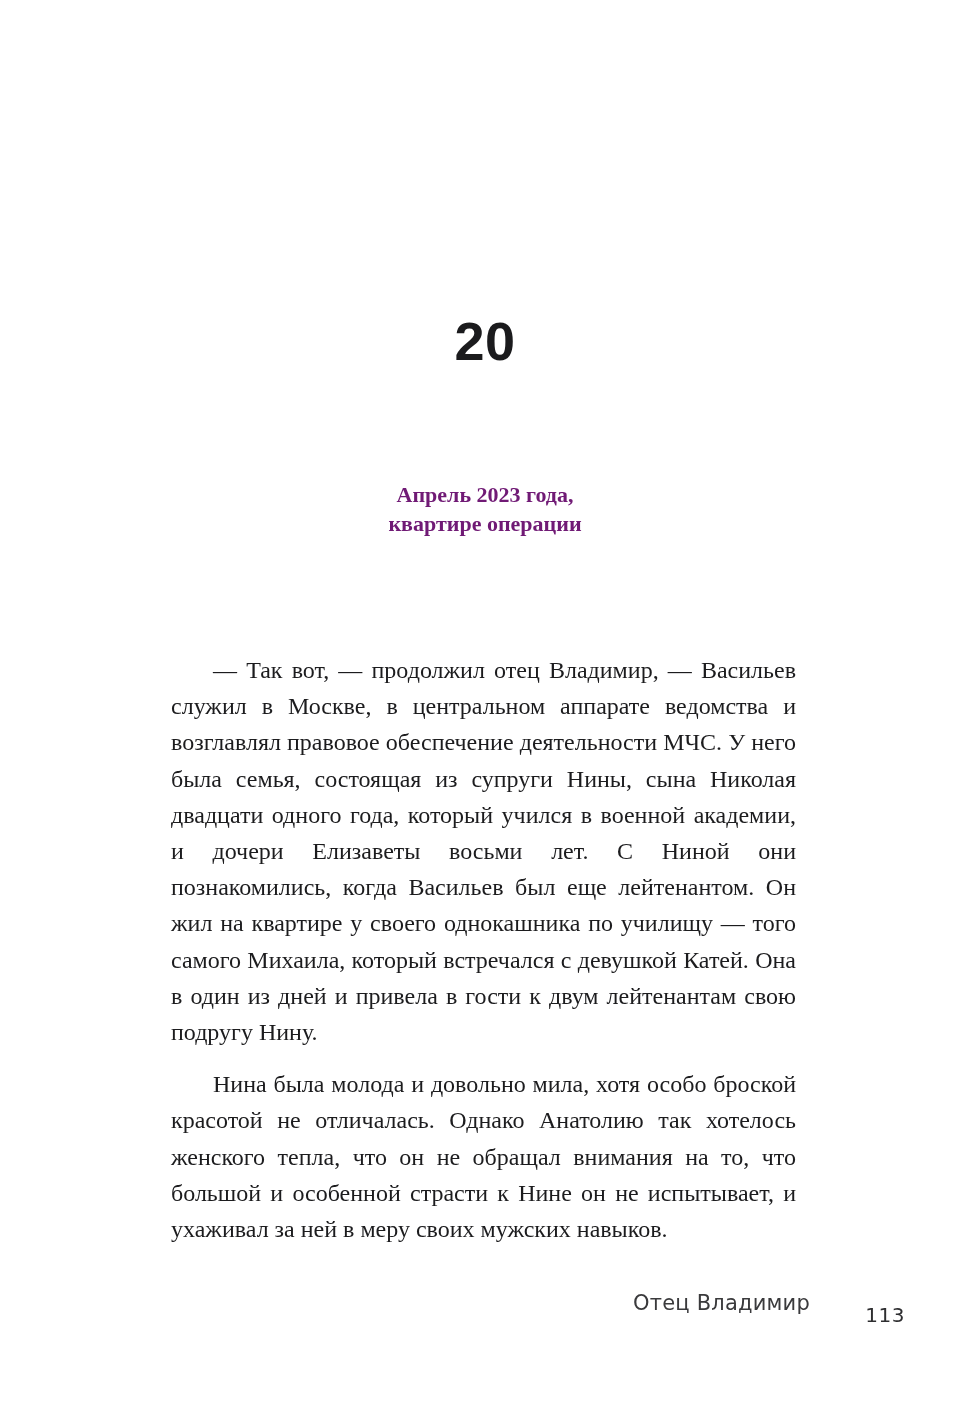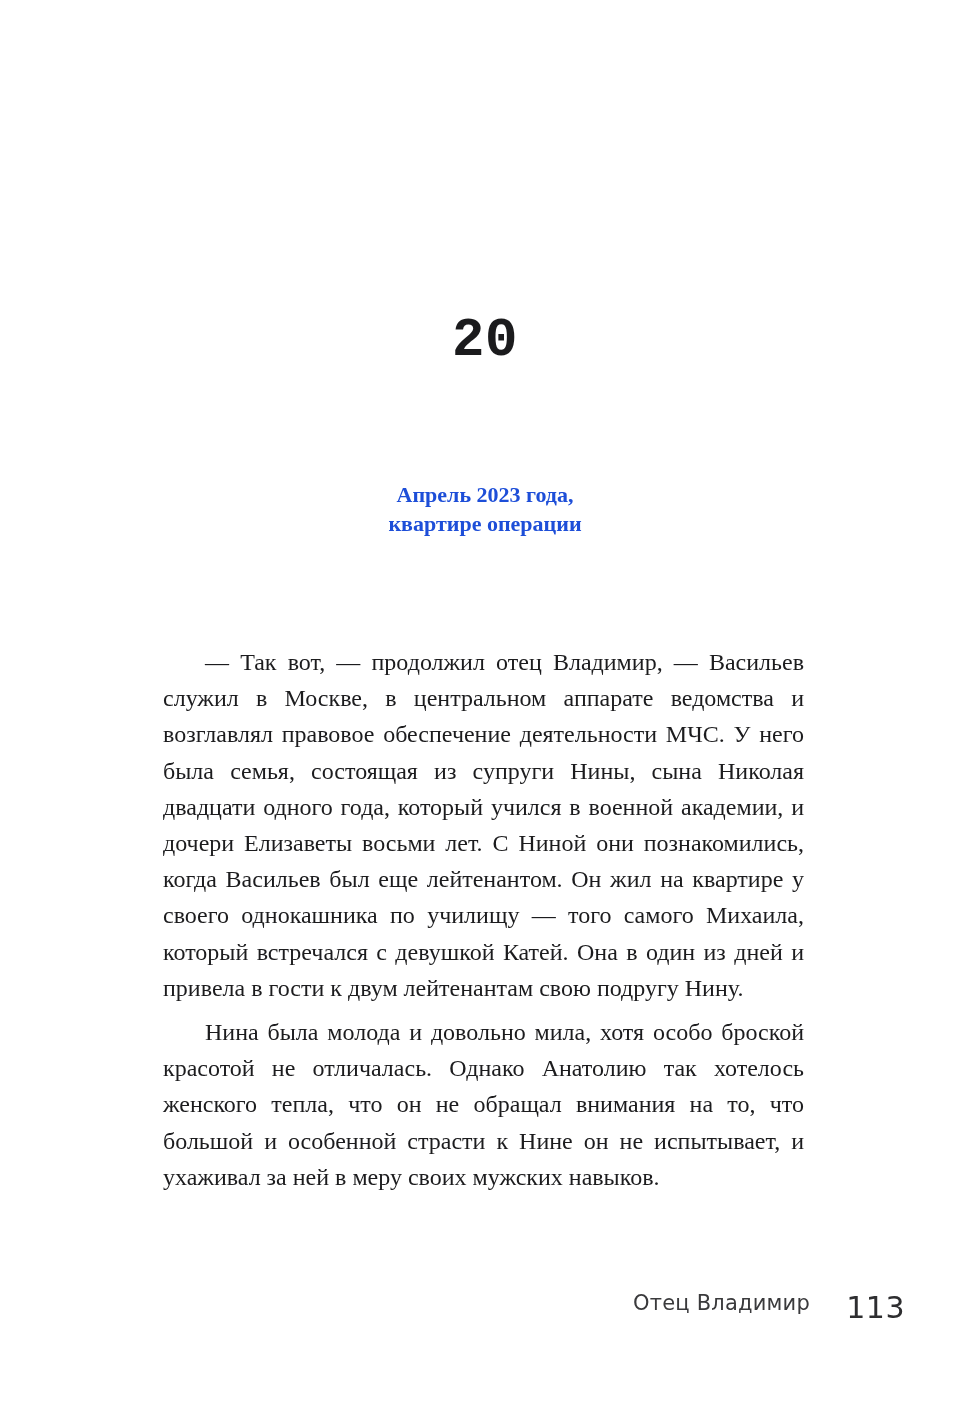--- a/index.html
+++ b/index.html
@@ -26,40 +26,40 @@
     background: #ffffff;
   }
 
   
   .chapter-number {
     position: absolute;
     top: 312px;
     left: 0;
     width: 970px;
     text-align: center;
-    font-family: Liberation Mono, monospace;
+    font-family: Liberation Sans, sans-serif;
     font-weight: 700;
     font-size: 54px;
     line-height: 58px;
     letter-spacing: 0.5px;
     color: #1b1b1d;
   }
 
   
   .chapter-subtitle {
     position: absolute;
     top: 480px;
     left: 155px;
     width: 660px;
     text-align: center;
     font-family: "Liberation Serif", "DejaVu Serif", serif;
     font-weight: 700;
     font-size: 22px;
     line-height: 29px;
-    color: #1d4ed8;
+    color: #701a75;
   }
   .chapter-subtitle .sub-line {
     display: block;
     white-space: nowrap;
   }
 
   
   .body-text {
     position: absolute;
     top: 636px;
@@ -67,21 +67,21 @@
     width: 657px;
     font-family: "Liberation Serif", "DejaVu Serif", serif;
     font-size: 24px;
     line-height: 36.2px;
     text-align: justify;
     text-justify: inter-word;
     color: #1c1c1e;
     hyphens: manual;
   }
   .body-text p {
-    margin: 8px;
+    margin: 16px;
     text-indent: 42px;
     text-align: justify;
   }
   .body-text p:last-child {
     text-align: justify;
   }
 
   
   .footer {
     position: absolute;
@@ -97,23 +97,23 @@
     font-family: "DejaVu Sans", "Liberation Sans", sans-serif;
     font-size: 21px;
     line-height: 26px;
     letter-spacing: 0.2px;
     color: #3a3a3c;
     white-space: nowrap;
   }
   .page-number {
     position: absolute;
     right: 0;
-    top: 5px;
+    top: 12px;
     font-family: "DejaVu Sans", "Liberation Sans", sans-serif;
-    font-size: 30px;
+    font-size: 20px;
     line-height: 34px;
     letter-spacing: 0.5px;
     color: #2e2e30;
     white-space: nowrap;
   }
 </style>
 </head>
 <body>
 
 <div class="page">

